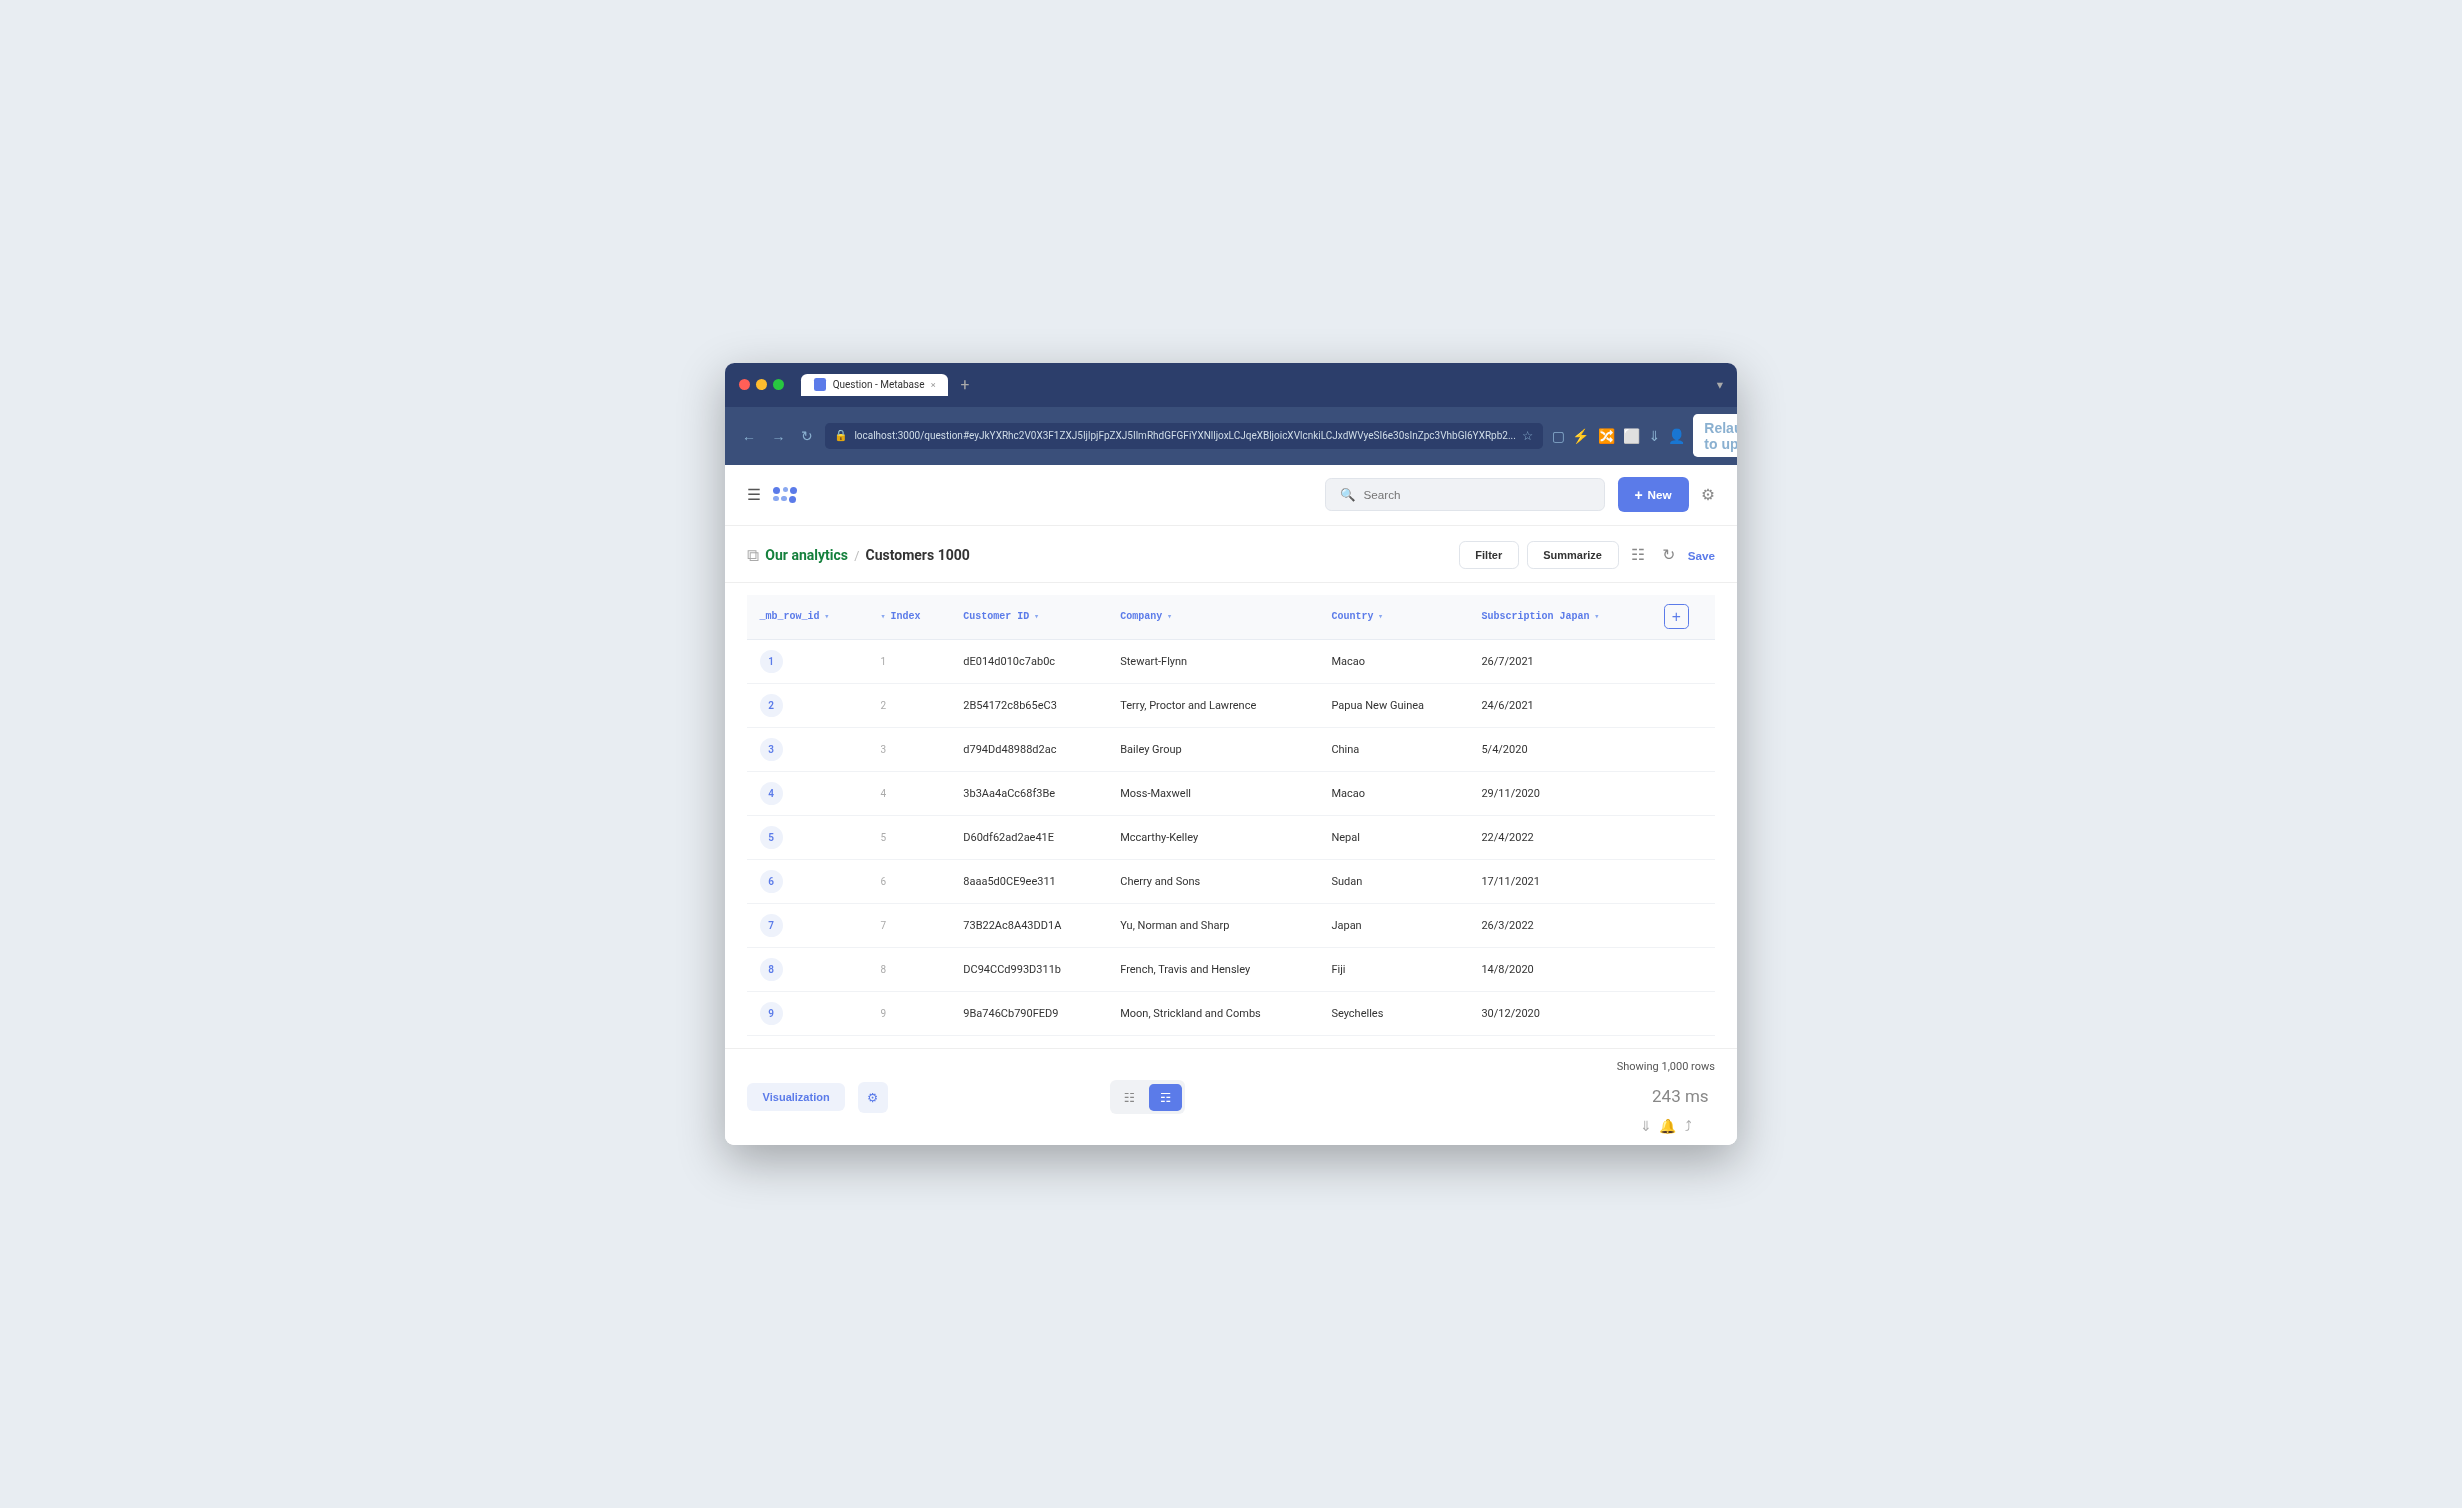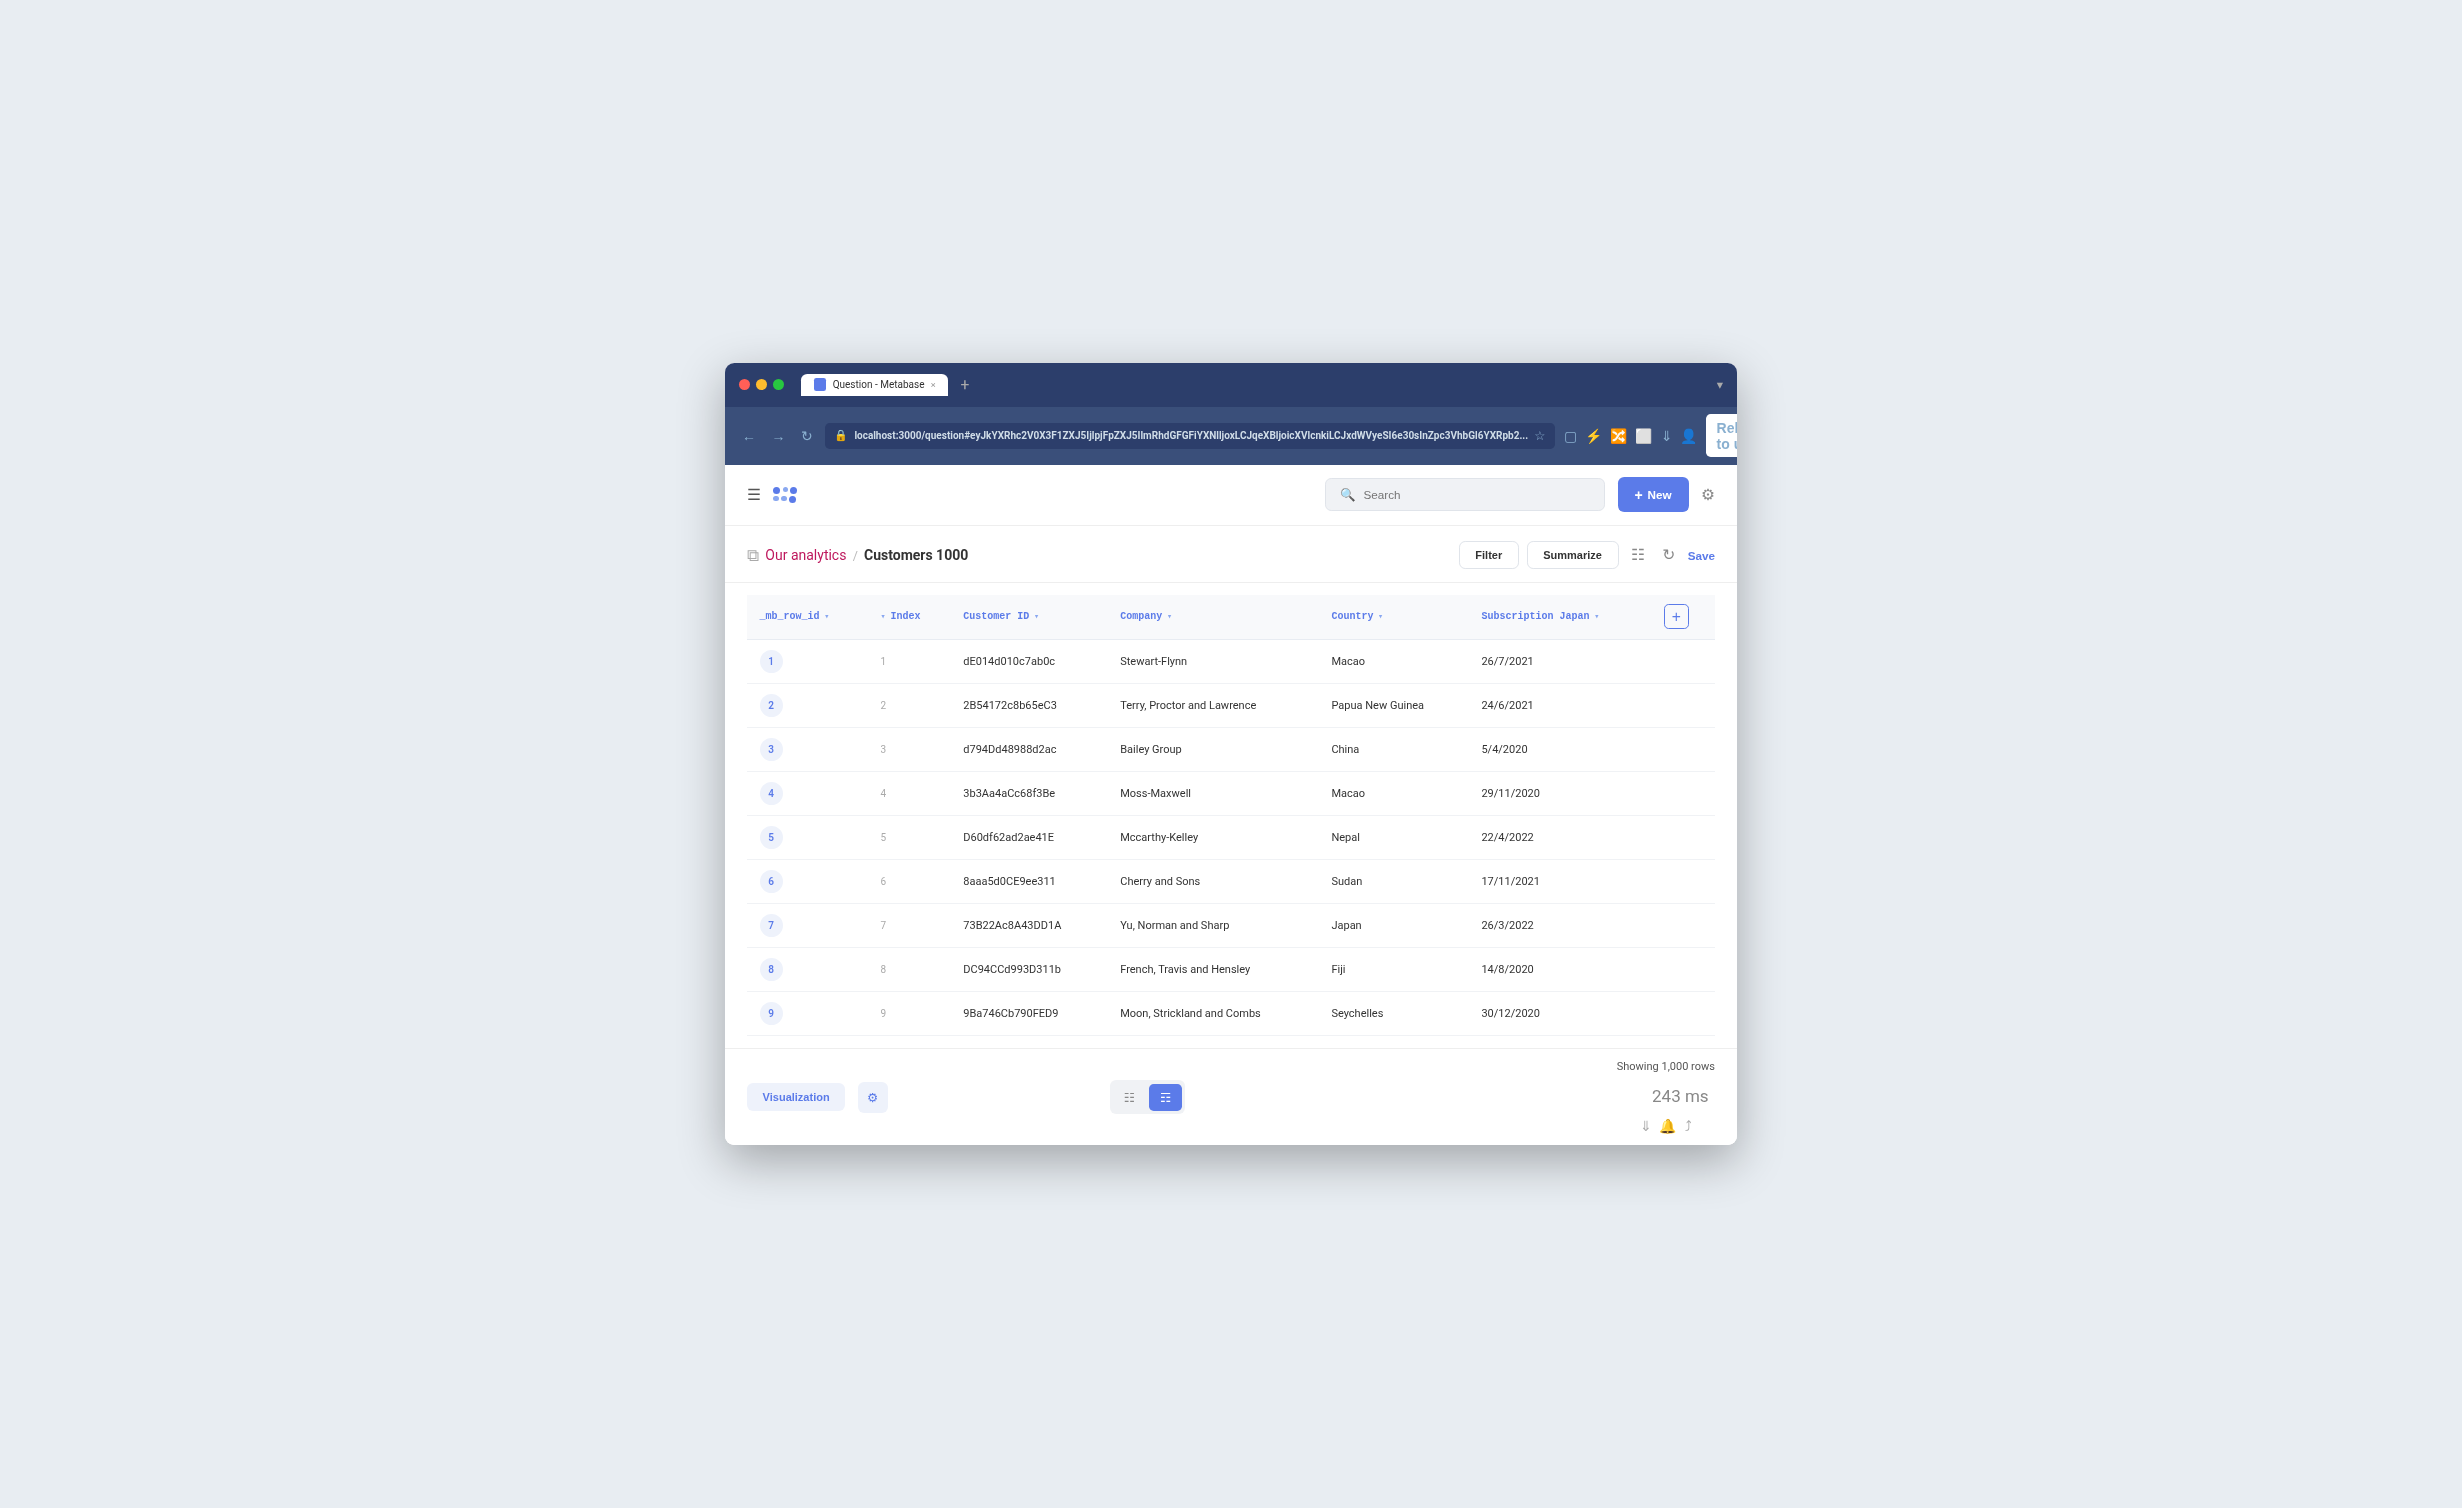--- a/index.html
+++ b/index.html
@@ -101,21 +101,21 @@
       background: #2c3e6b;
       border-radius: 4.7px;
       padding: 5.4px 9.3px;
       display: flex;
       align-items: center;
       gap: 6.2px;
       color: #ccd;
       font-size: 10px;
     }
     .url-bar .lock-icon { color: #8ab0d0; font-size: 11px; }
-    .url-text { flex: 1; color: #d0dde8; font-weight: bold; }
+    .url-text { flex: 1; color: #d0dde8; }
     .url-star { color: #8ab0d0; font-size: 12.5px; }
     .browser-actions {
       display: flex;
       align-items: center;
       gap: 7.8px;
     }
     .browser-actions span {
       color: #8ab0d0;
       font-size: 14px;
       cursor: pointer;
@@ -209,21 +209,21 @@
     .breadcrumb {
       display: flex;
       align-items: center;
       gap: 6.2px;
       font-size: 14px;
       color: #333;
       flex: 1;
     }
     .breadcrumb .cube-icon { color: #aaa; font-size: 17px; }
     .breadcrumb .sep { color: #bbb; font-size: 12.5px; }
-    .breadcrumb .analytics { color: #be185d; }
+    .breadcrumb .analytics { color: #15803d; font-weight: bold; }
     .breadcrumb .title { font-weight: 700; }
     .page-actions {
       display: flex;
       align-items: center;
       gap: 7.8px;
     }
     .action-btn {
       background: #fff;
       border: 1.6px solid #e0e4ea;
       border-radius: 6.2px;

